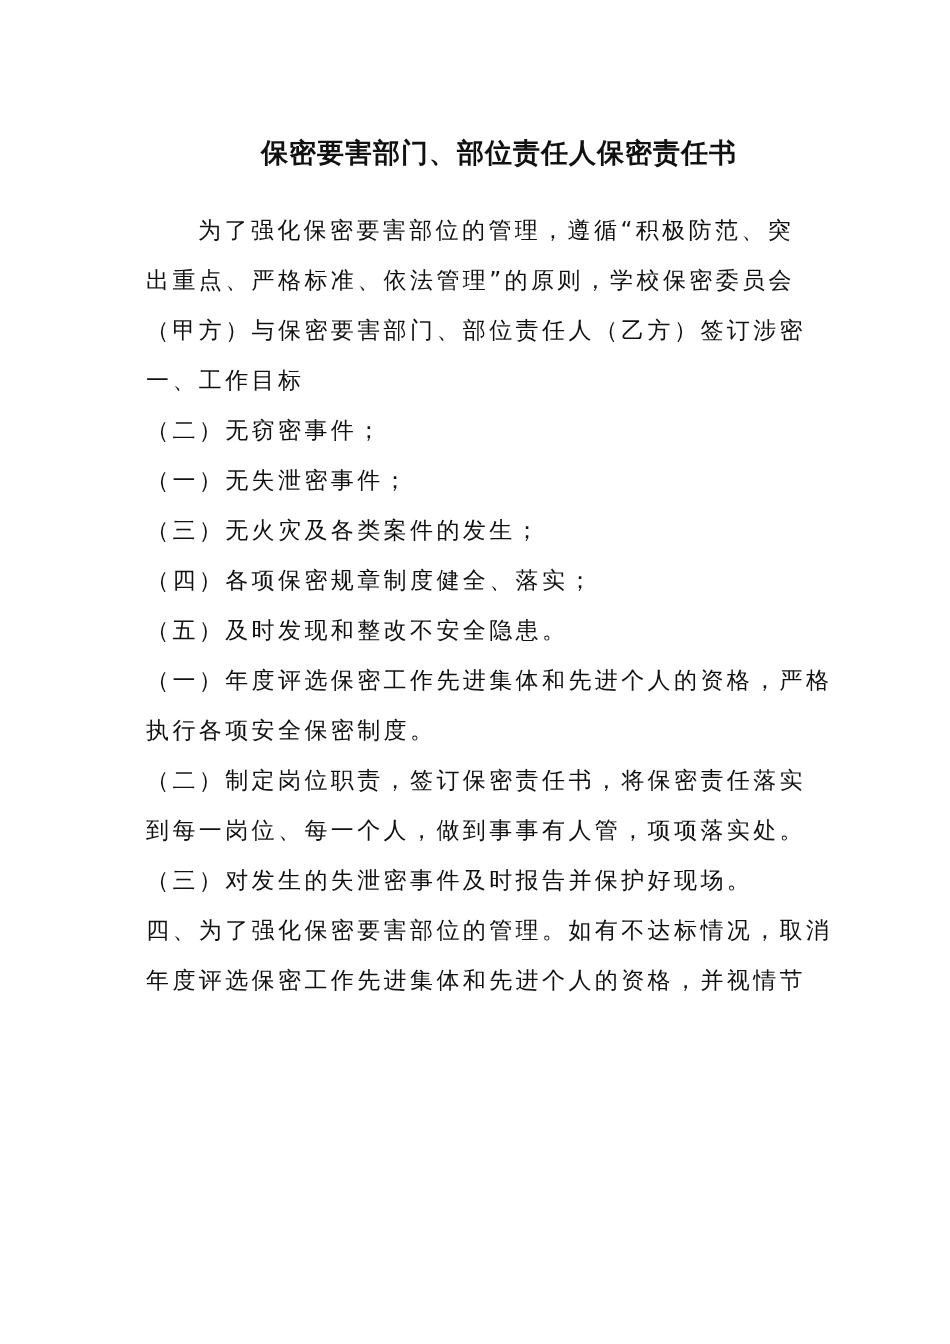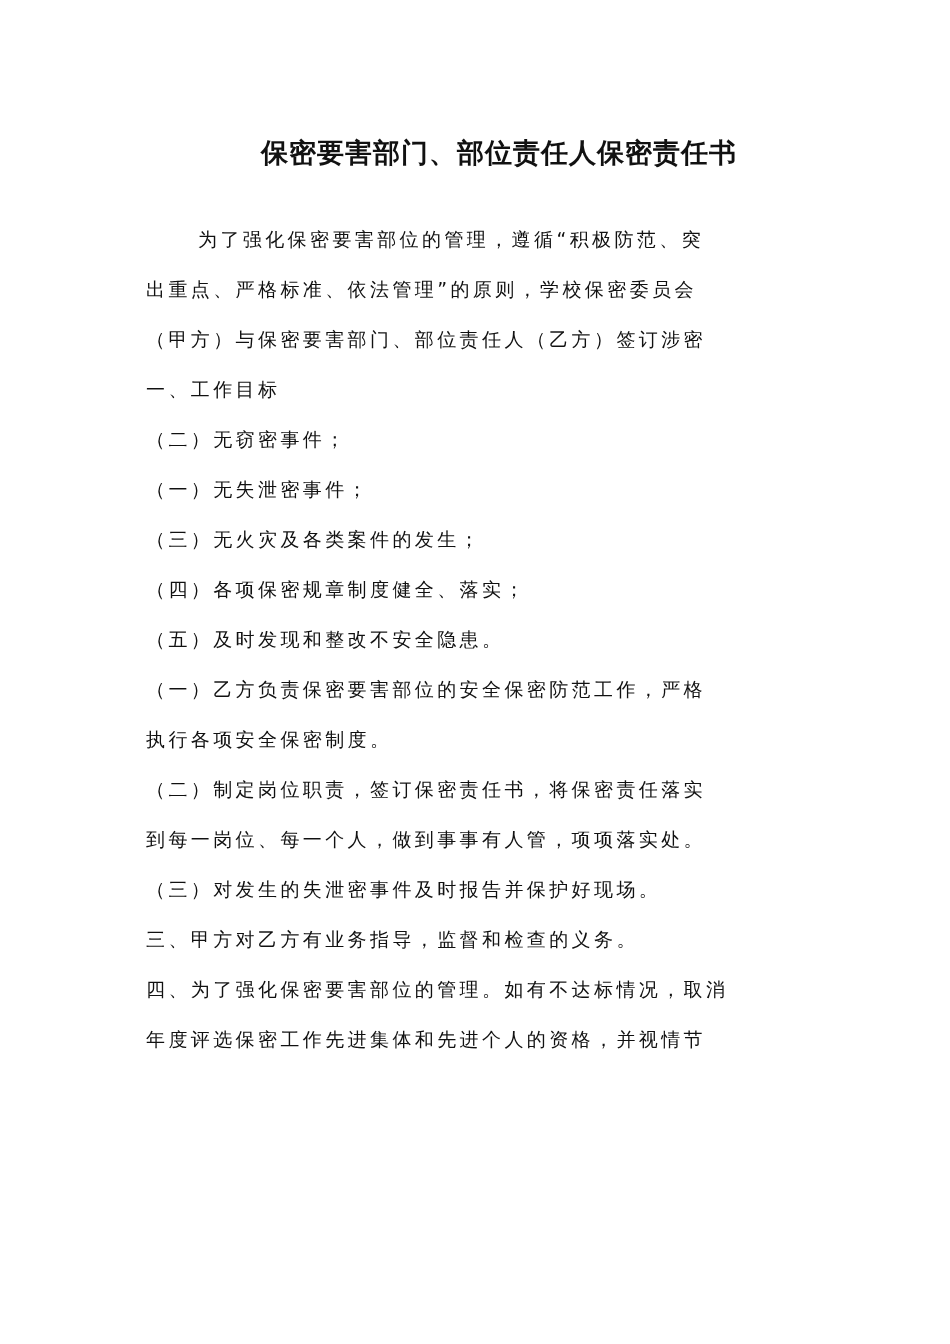--- a/index.html
+++ b/index.html
@@ -30,22 +30,22 @@
     font-size: 27px;
     font-weight: bold;
     letter-spacing: 1px;
     line-height: 40px;
     margin-left: 24px;
   }
   .body-text {
     position: absolute;
     left: 146px;
     width: 660px;
-    top: 214px;
-    font-size: 19px;
+    top: 205px;
+    font-size: 23px;
     line-height: 50px;
     letter-spacing: 3.4px;
   }
   .line {
     white-space: nowrap;
     height: 50px;
   }
   .indent {
     padding-left: 52px;
   }
@@ -59,22 +59,21 @@
   <div class="body-text">
     <div class="line indent">为了强化保密要害部位的管理，遵循“积极防范、突</div>
     <div class="line">出重点、严格标准、依法管理”的原则，学校保密委员会</div>
     <div class="line">（甲方）与保密要害部门、部位责任人（乙方）签订涉密</div>
     <div class="line">一、工作目标</div>
     <div class="line">（二）无窃密事件；</div>
     <div class="line">（一）无失泄密事件；</div>
     <div class="line">（三）无火灾及各类案件的发生；</div>
     <div class="line">（四）各项保密规章制度健全、落实；</div>
     <div class="line">（五）及时发现和整改不安全隐患。</div>
-    <div class="line">（一）乙方负责保密要害部位的安全保密防范工作，严格</div>
+    <div class="line">（一）年度评选保密工作先进集体和先进个人的资格，严格</div>
     <div class="line">执行各项安全保密制度。</div>
     <div class="line">（二）制定岗位职责，签订保密责任书，将保密责任落实</div>
     <div class="line">到每一岗位、每一个人，做到事事有人管，项项落实处。</div>
     <div class="line">（三）对发生的失泄密事件及时报告并保护好现场。</div>
-    <div class="line">三、甲方对乙方有业务指导，监督和检查的义务。</div>
     <div class="line">四、为了强化保密要害部位的管理。如有不达标情况，取消</div>
     <div class="line">年度评选保密工作先进集体和先进个人的资格，并视情节</div>
   </div>
 </div>
 
 </body></html>

